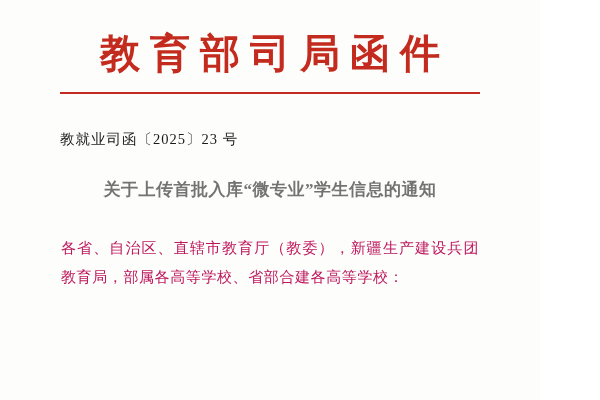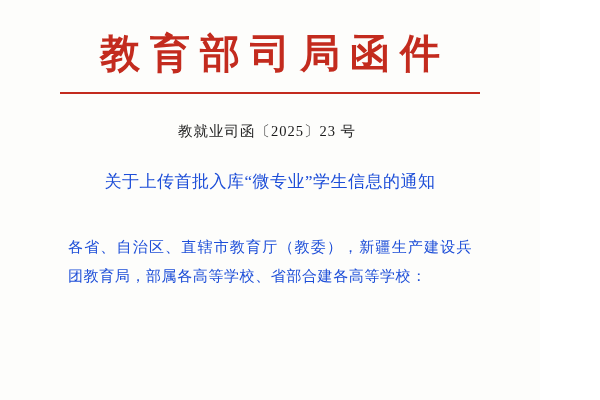--- a/index.html
+++ b/index.html
@@ -35,46 +35,46 @@
     font-family: "DejaVu Serif", "Liberation Serif", serif;
     text-indent: 10px;
   }
   .header-rule {
     margin-top: 16px;
     height: 2px;
     background: #c32b1e;
     width: 100%;
   }
   .doc-number {
-    margin-top: 28px;
-    text-align: center;
+    margin-top: 36px;
+    text-align: left;
     font-size: 14.5px;
     color: #1a1a1a;
     letter-spacing: 1px;
     padding-right: 6px;
   }
   .doc-title {
     margin-top: 28px;
     text-align: center;
     font-size: 17px;
-    font-weight: normal;
-    color: #1d4ed8;
+    font-weight: bold;
+    color: #737373;
     letter-spacing: 0.5px;
     line-height: 1.5;
   }
   .doc-body {
     margin-top: 30px;
   }
   .doc-para {
     font-size: 15px;
-    color: #1d4ed8;
+    color: #be185d;
     line-height: 1.95;
     letter-spacing: 0.6px;
     text-align: justify;
-    margin: 8px;
+    margin: 1px;
   }
   .indent {
     text-indent: 2em;
   }
   .clipped {
     overflow: hidden;
   }
 </style>
 </head>
 <body>

